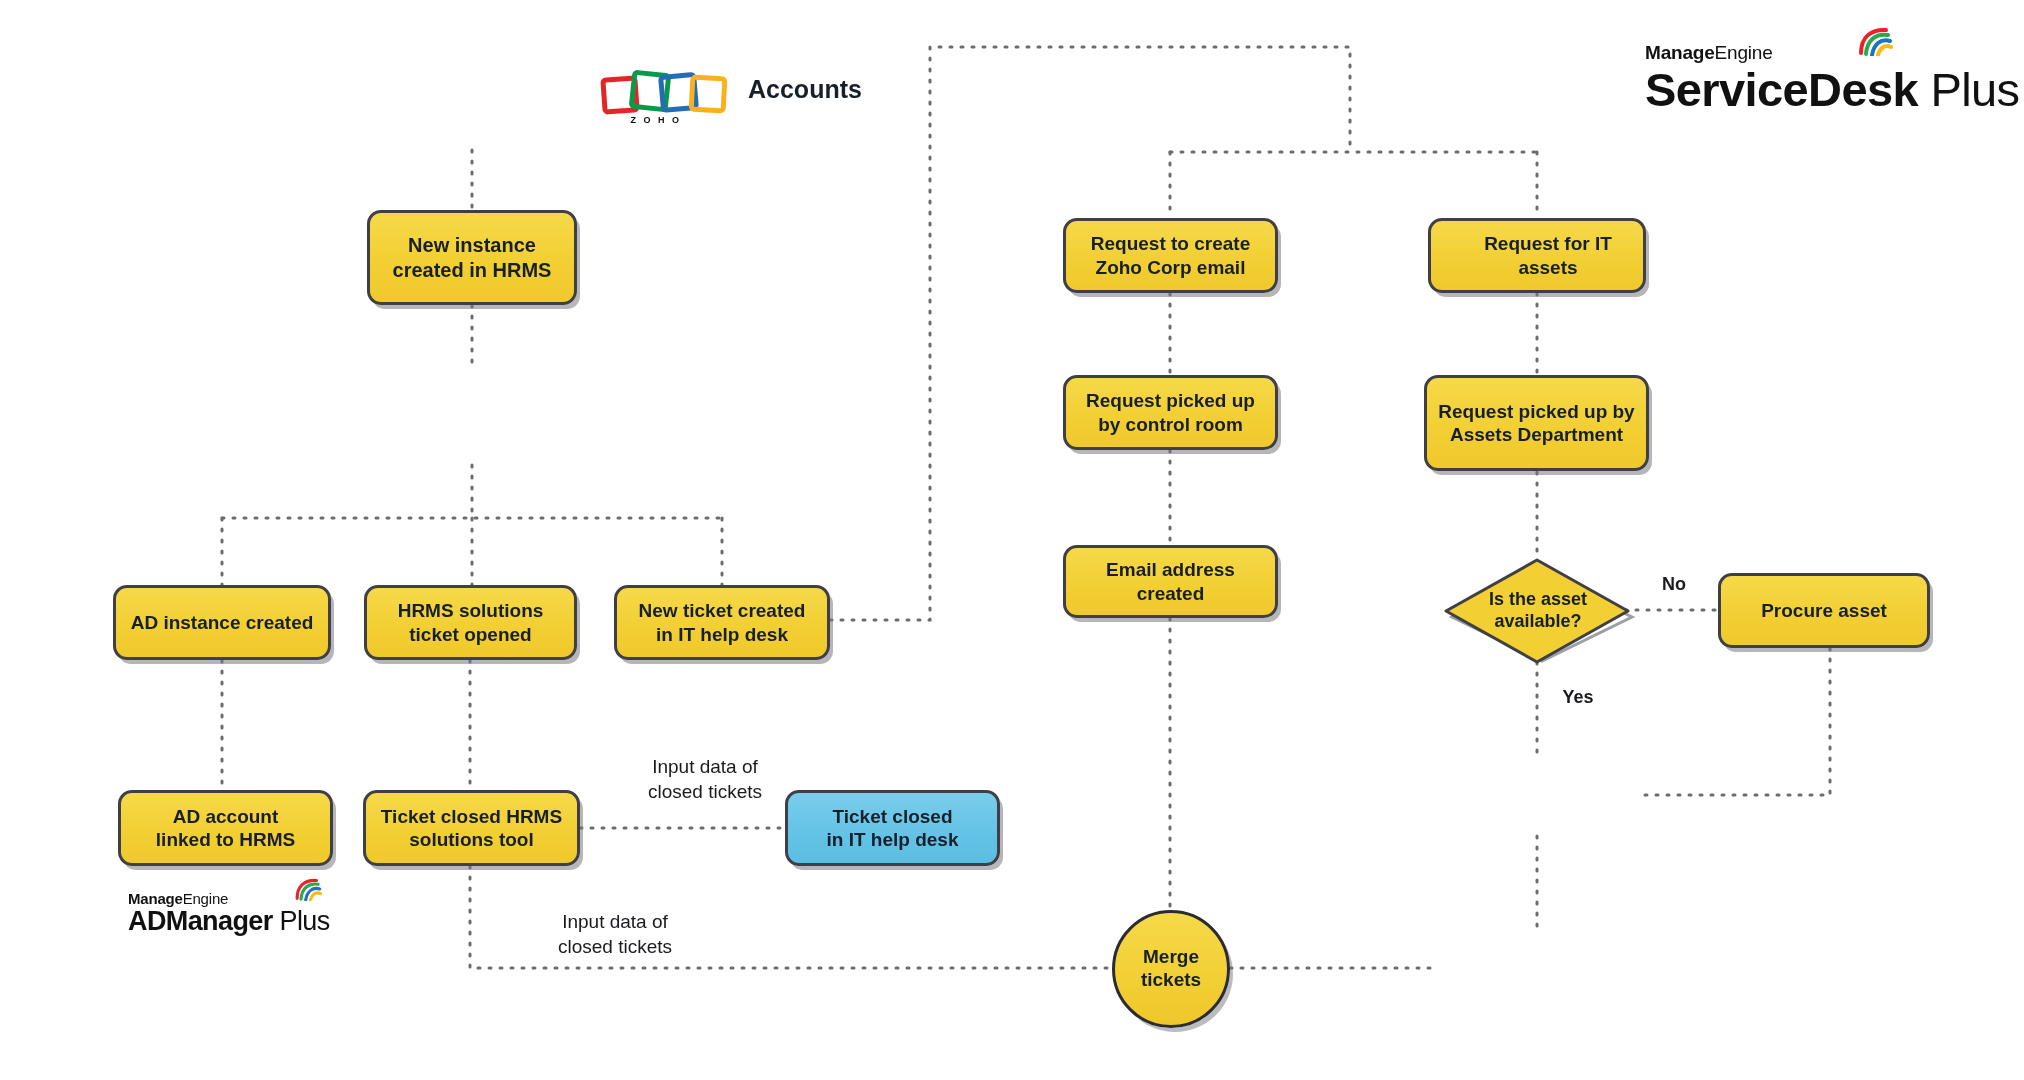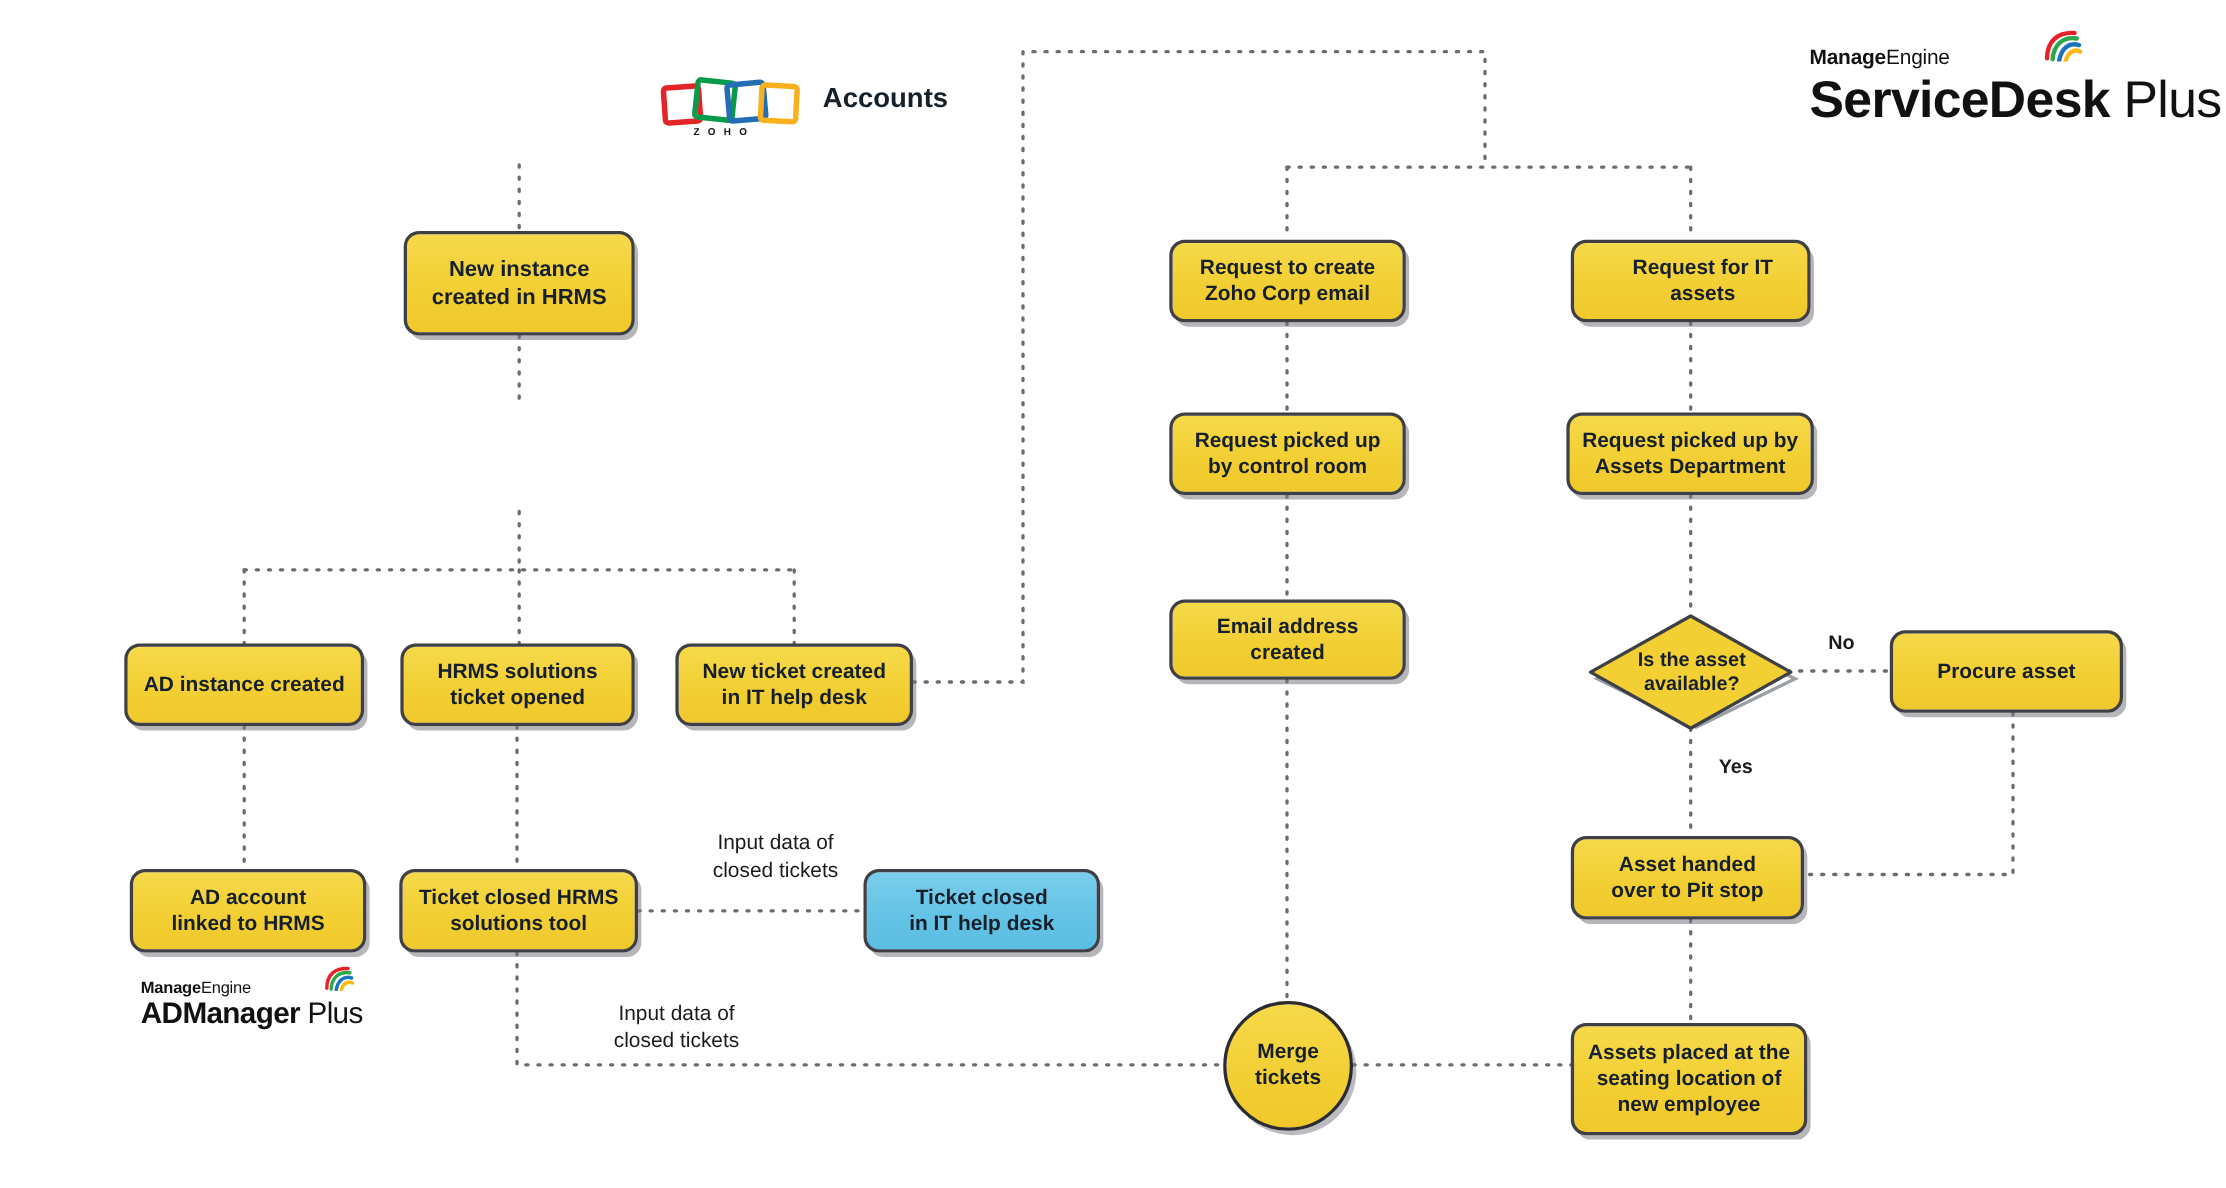--- a/index.html
+++ b/index.html
@@ -159,44 +159,35 @@
   <div class="circle-node" style="left:1112px;top:910px;width:118px;height:118px;">
     <span class="inner">Merge
 tickets</span>
   </div>
 
   <div class="node yellow node-sm" style="left:1428px;top:218px;width:218px;height:75px;padding-left:32px;">
     <span class="inner">Request for IT
 assets</span>
   </div>
 
-  <div class="node yellow node-sm" style="left:1424px;top:375px;width:225px;height:75px;">
+  <div class="node yellow node-sm" style="left:1424px;top:375px;width:225px;height:96px;">
     <span class="inner">Request picked up by
 Assets Department</span>
   </div>
 
   <div class="diamond-wrap" style="left:1446px;top:558px;width:184px;height:106px;">
     <span class="diamond-label">Is the asset
 available?</span>
   </div>
 
   <div class="node yellow node-sm" style="left:1718px;top:573px;width:212px;height:75px;">
     <span class="inner">Procure asset</span>
   </div>
 
-  <div class="node yellow node-sm" style="left:1428px;top:760px;width:212px;height:76px;">
-    <span class="inner">Asset handed
-over to Pit stop</span>
-  </div>
-
-  <div class="node yellow node-sm" style="left:1428px;top:930px;width:215px;height:102px;">
-    <span class="inner">Assets placed at the
-seating location of
-new employee</span>
-  </div>
+
 
   <div class="edge-label small" style="left:1644px;top:573px;width:60px;">No</div>
 
   <div class="edge-label small" style="left:1548px;top:686px;width:60px;">Yes</div>
 
   <div class="edge-label" style="left:600px;top:755px;width:210px;">Input data of
 closed tickets</div>
 
   <div class="edge-label" style="left:510px;top:910px;width:210px;">Input data of
 closed tickets</div>

